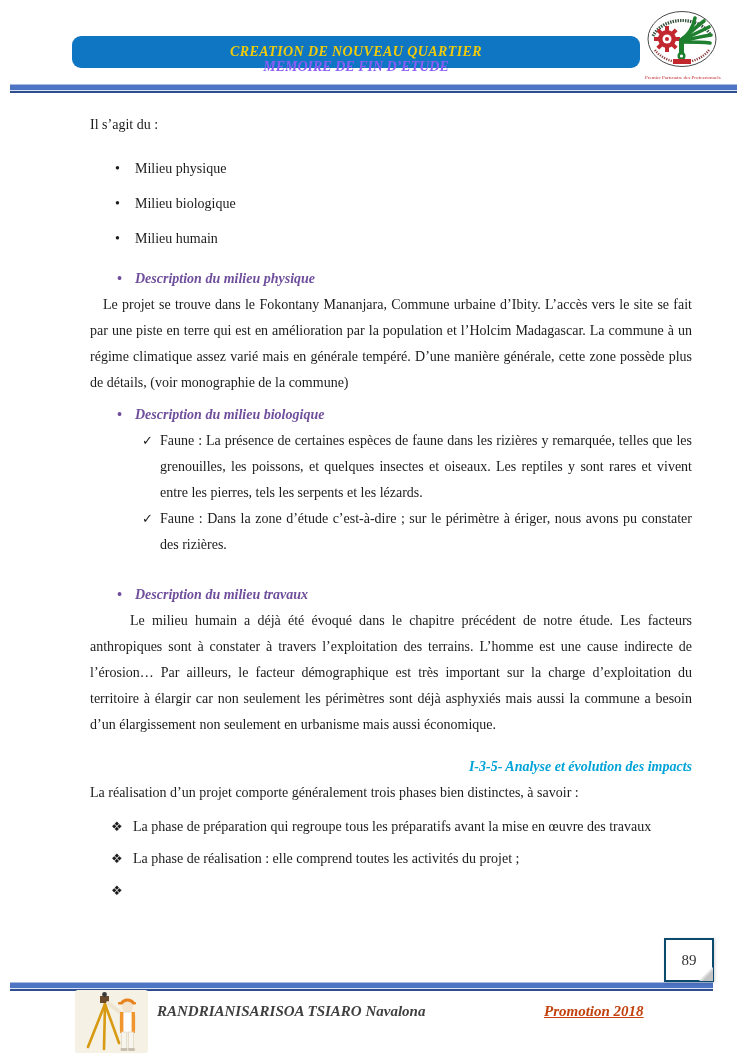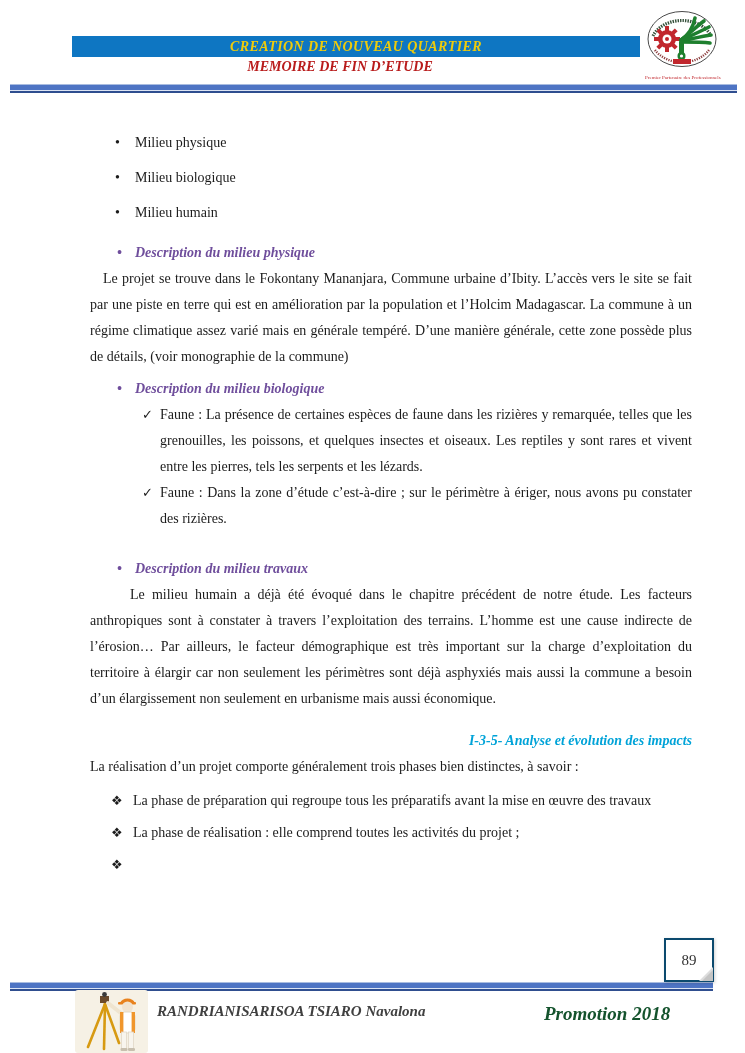--- a/index.html
+++ b/index.html
@@ -1,24 +1,24 @@
 <!DOCTYPE html>
 <html lang="fr"><head>
 <meta charset="utf-8">
 <style>
   html,body{margin:0;padding:0;background:#ffffff;}
   body{width:745px;height:1053px;font-family:"Liberation Serif",serif;color:#1b1b1b;}
   .page{position:relative;width:745px;height:1053px;background:#fff;overflow:hidden;}
 
   
-  .banner{position:absolute;left:72px;top:36px;width:568px;height:21px;background:#0E76C2;
-          display:flex;align-items:center;justify-content:center;}
+  .banner{position:absolute;left:72px;top:36px;width:568px;height:32px;background:#0E76C2;
+          display:flex;align-items:center;justify-content:center;border-radius:9px;}
   .banner-title{font-size:14px;font-weight:bold;font-style:italic;color:#EFCB0B;letter-spacing:.4px;}
-  .subtitle{position:absolute;left:56px;top:59px;width:568px;text-align:center;
-            font-size:14px;font-weight:bold;font-style:italic;color:#b91c1c;}
+  .subtitle{position:absolute;left:72px;top:59px;width:568px;text-align:center;
+            font-size:14px;font-weight:bold;font-style:italic;color:#8b5cf6;}
   .logo{position:absolute;left:645px;top:10px;width:74px;text-align:center;}
   .logo-caption{font-size:5px;color:#C1272D;line-height:6px;margin-top:1px;white-space:nowrap;}
   .dbl{position:absolute;height:9px;
        background:linear-gradient(#A9BCE0 0 1px,#4E74C4 1px 6px,#DCE4F4 6px 7px,#2F4E8F 7px 9px);}
   .rule-top{left:10px;top:84px;width:727px;}
   .rule-bottom{left:10px;top:982px;width:703px;}
 
   
   .content{position:absolute;left:90px;top:112px;width:602px;font-size:14px;line-height:26px;text-align:justify;}
   .content p{margin:0;}
@@ -38,21 +38,21 @@
   .chk b{font-weight:normal;}
   .cyan-h{margin:16px 0 0 0;font-size:14px;line-height:26px;font-weight:bold;font-style:italic;
           color:#00A3D8;text-align:right;}
   .phases{margin-top:8px;}
   .phase{position:relative;padding-left:43px;margin-bottom:6px;text-align:left;}
   .phase .mark{position:absolute;left:21px;top:0;font-family:"DejaVu Sans",sans-serif;font-size:13px;}
 
   
   .f-img{position:absolute;left:75px;top:990px;width:73px;height:63px;}
   .f-author{position:absolute;left:157px;top:1003px;font-size:15px;font-weight:bold;font-style:italic;color:#404040;}
-  .f-promo{position:absolute;left:544px;top:1003px;font-size:19px;font-weight:bold;font-style:italic;color:#14532d;}
+  .f-promo{position:absolute;left:544px;top:1003px;font-size:15px;font-weight:bold;font-style:italic;color:#c2410c;text-decoration:underline;}
   .f-page{position:absolute;left:664px;top:938px;width:46px;height:40px;background:#fff;
           border:2px solid #0c4a6e;box-shadow:1px 1px 3px rgba(0,0,0,.18);
           display:flex;align-items:center;justify-content:center;font-size:15px;color:#333;}
   .f-page .fold{position:absolute;right:-1px;bottom:-1px;}
 </style>
 </head>
 <body>
 
 <div class="page">
 
@@ -95,20 +95,21 @@
       </g>
       <rect x="28" y="49" width="18" height="5" fill="#C1272D"></rect>
     </svg>
     <div class="logo-caption">Premier Partenaire des Professionnels</div>
   </div>
 
   <div class="dbl rule-top"></div>
 
   <main class="content">
 
+    <p>Il s’agit du :</p>
 
     <div class="m-list">
       <div class="m-item">
         <span class="mark">•</span>
         <span>Milieu physique</span>
       </div>
       <div class="m-item">
         <span class="mark">•</span>
         <span>Milieu biologique</span>
       </div>

